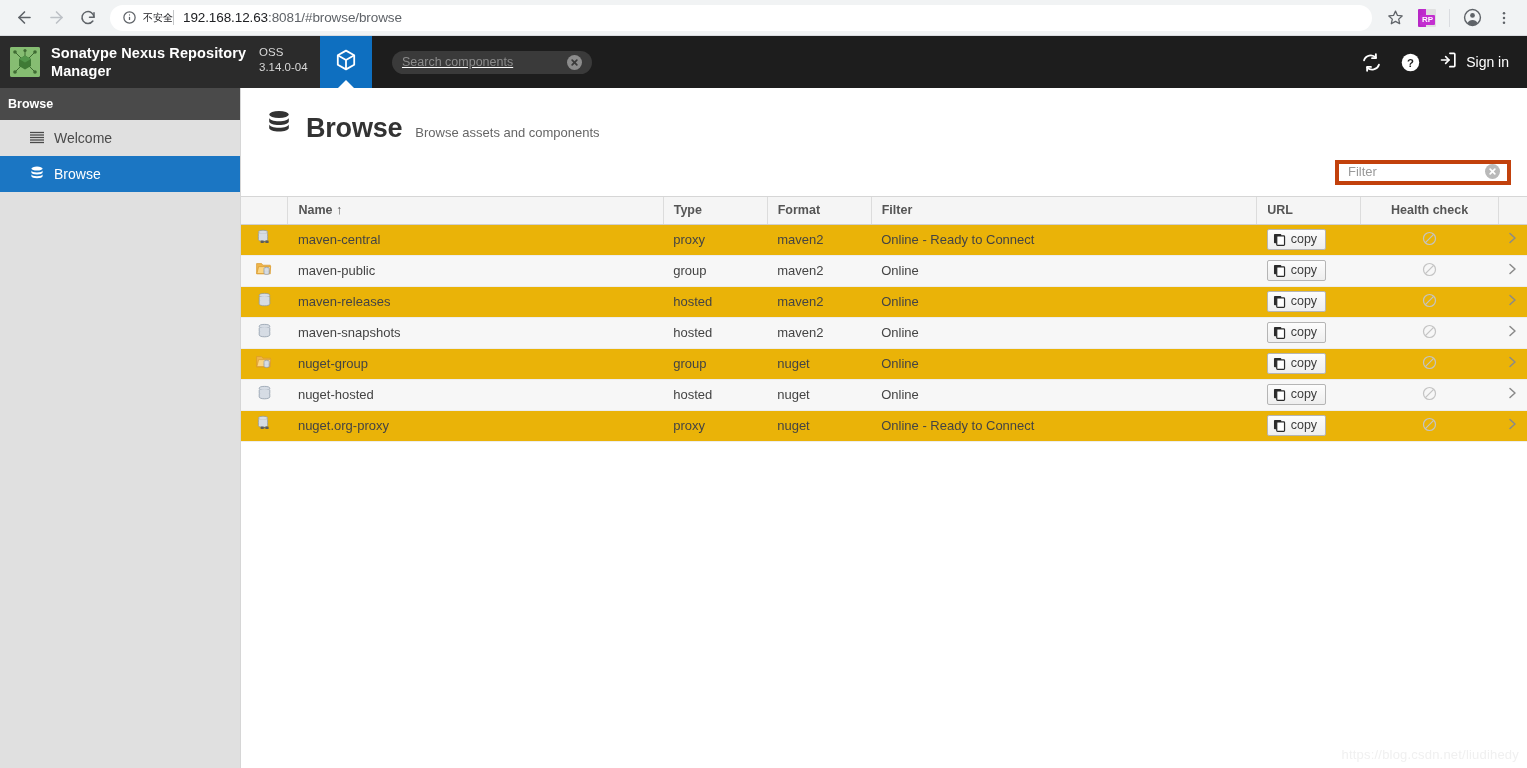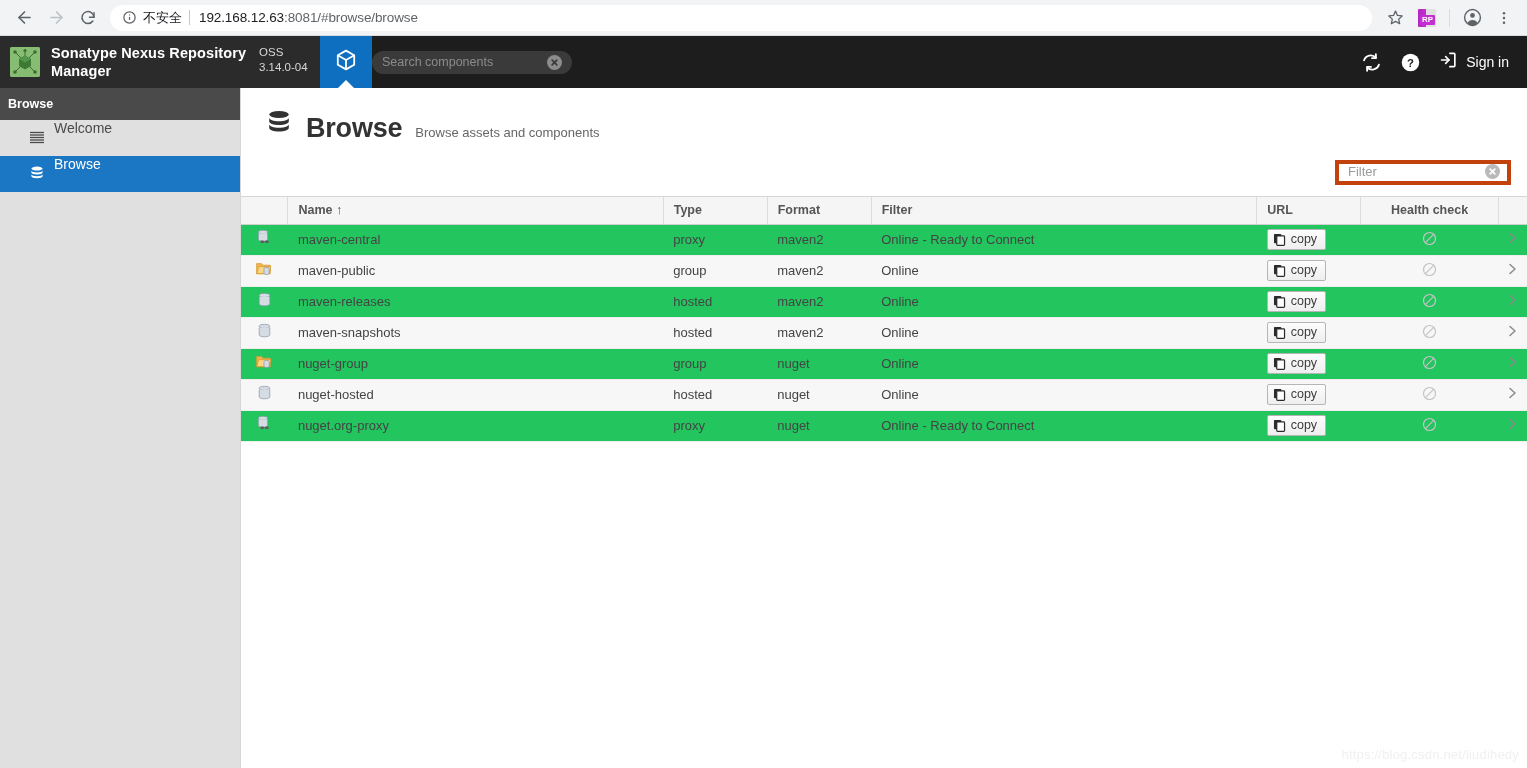--- a/index.html
+++ b/index.html
@@ -19,21 +19,21 @@
     width: 32px; height: 32px; display: flex; align-items: center; justify-content: center;
     color: #5f6368; flex: 0 0 auto;
   }
   .nav-btn.disabled { color: #bdc1c6; }
   .omnibox {
     flex: 1 1 auto; height: 26px; background: #ffffff; border-radius: 13px;
     margin: 0 8px 0 6px; display: flex; align-items: center; padding: 0 12px;
     font-size: 13.5px; color: #202124; min-width: 0;
   }
   .omni-info { display: flex; align-items: center; color: #5f6368; margin-right: 6px; }
-  .omni-secure-label { font-size: 13px; color: #202124; margin-right: 7px; white-space: nowrap; }
+  .omni-secure-label { font-size: 10px; color: #202124; white-space: nowrap; }
   .omni-divider { width: 1px; height: 15px; background: #c6c8ca; margin-right: 9px; }
   .omni-url { white-space: nowrap; overflow: hidden; text-overflow: ellipsis; letter-spacing: -0.1px; }
   .omni-url .dim { color: #5f6368; }
   .chrome-right { display: flex; align-items: center; gap: 2px; flex: 0 0 auto; }
   .chrome-icon {
     width: 30px; height: 30px; display: flex; align-items: center; justify-content: center;
     color: #5f6368;
   }
   .ext-rp {
     width: 18px; height: 18px; background: linear-gradient(90deg,#b526c4 0%,#c32fd0 45%,#e0e0e0 45%,#e0e0e0 100%);
@@ -65,21 +65,21 @@
   .nx-version { font-size: 11.5px; color: #d8d8d8; line-height: 1.3; margin-top: 1px; }
   .nx-tab {
     width: 52px; background: #0e6fc0; display: flex; align-items: center; justify-content: center;
     flex: 0 0 auto; position: relative;
   }
   .nx-tab::after {
     content: ""; position: absolute; bottom: -1px; left: 50%; transform: translateX(-50%);
     border-left: 9px solid transparent; border-right: 9px solid transparent;
     border-bottom: 9px solid #ffffff;
   }
-  .nx-search-wrap { display: flex; align-items: center; padding-left: 0; flex: 1 1 auto; }
+  .nx-search-wrap { display: flex; align-items: center; padding-left: 20px; flex: 1 1 auto; text-decoration: underline; }
   .nx-search {
     width: 200px; height: 23px; background: #3a3a3a; border-radius: 12px;
     display: flex; align-items: center; padding: 0 10px; position: relative;
   }
   .nx-search-placeholder { font-size: 12.5px; color: #8c8c8c; flex: 1 1 auto; }
   .clear-circle {
     width: 15px; height: 15px; border-radius: 50%; background: #8c8c8c;
     display: flex; align-items: center; justify-content: center; flex: 0 0 auto;
   }
   .clear-circle svg { display: block; }
@@ -92,21 +92,21 @@
   
   .app-body { display: flex; height: calc(768px - 36px - 52px); }
 
   
   .sidebar { width: 240px; flex: 0 0 auto; background: #e0e0e0; }
   .sidebar-head {
     height: 32px; background: #4a4a4a; color: #ffffff; font-size: 12.5px; font-weight: bold;
     display: flex; align-items: center; padding-left: 8px;
   }
   .side-item {
-    height: 36px; display: flex; gap: 6px; padding-left: 8px;
+    height: 36px; display: flex; align-items: center; gap: 6px; padding-left: 8px;
     font-size: 14px; color: #4a4a4a;
   }
   .side-item .caret-slot { width: 12px; display: flex; align-items: center; justify-content: center; flex: 0 0 auto; }
   .side-item .ico-slot { width: 22px; display: flex; align-items: center; justify-content: center; flex: 0 0 auto; }
   .side-item.active { background: #1b76c3; color: #ffffff; }
 
   
   .main { flex: 1 1 auto; background: #ffffff; position: relative; border-left: 1px solid #d6d6d6; }
   .page-head { display: flex; align-items: flex-end; gap: 13px; padding: 22px 0 0 24px; }
   .page-title { font-size: 27px; font-weight: bold; color: #333333; letter-spacing: -0.2px; line-height: 1; }
@@ -135,21 +135,21 @@
   table.repo-table thead th.c-type { width: 102px; }
   table.repo-table thead th.c-format { width: 102px; }
   table.repo-table thead th.c-status { width: 378px; }
   table.repo-table thead th.c-url { width: 102px; }
   table.repo-table thead th.c-health { width: 135px; text-align: center; }
   table.repo-table thead th.c-chev { width: 28px; border-right: none; }
   table.repo-table tbody td {
     height: 31px; font-size: 13px; color: #444444; padding: 0 10px; vertical-align: middle;
     border-bottom: 1px solid #ededed;
   }
-  table.repo-table tbody tr.odd td { background: #22c55e; }
+  table.repo-table tbody tr.odd td { background: #eab308; }
   table.repo-table tbody tr.even td { background: #f7f7f7; }
   td.cell-icon { padding: 0; text-align: center; }
   td.cell-url { text-align: left; padding-left: 8px; }
   td.cell-health { text-align: center; }
   td.cell-chev { text-align: center; padding: 0; color: #8a8a8a; }
   .copy-btn {
     display: inline-flex; align-items: center; gap: 5px;
     border: 1px solid #b5b5b5; background: linear-gradient(#fdfdfd,#eeeeee);
     border-radius: 2px; padding: 2px 8px 2px 5px; font-size: 12.5px; color: #3c3c3c;
     line-height: 1.25;

